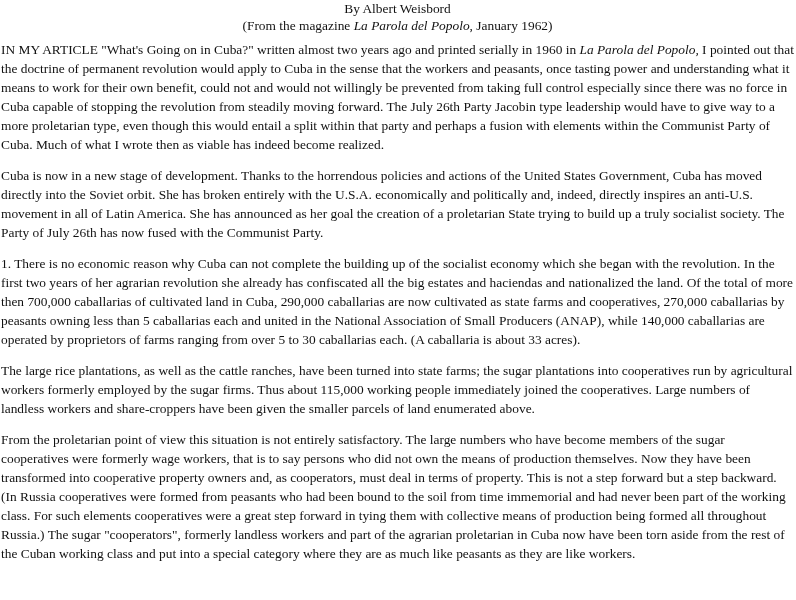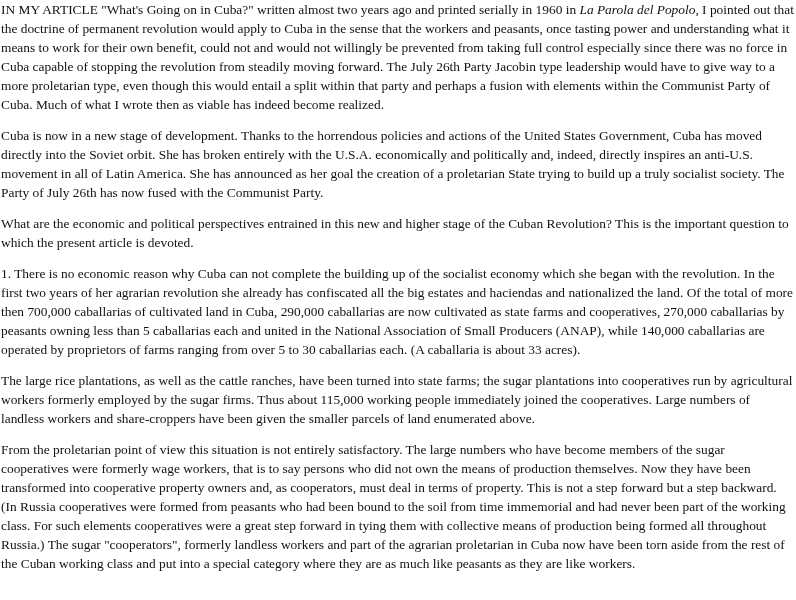--- a/index.html
+++ b/index.html
@@ -26,21 +26,22 @@
     line-height: 17px;
   }
   .source { margin-bottom: 6px; }
   p { margin: 0 0 12px 0; }
   i { font-style: italic; }
 </style>
 </head>
 <body>
 
 <div class="page">
+  <div class="byline">By Albert Weisbord</div>
+  <div class="source"><span>(From the magazine </span><i>La Parola del Popolo</i><span>, January 1962)</span></div>
 
   <p><span>IN MY ARTICLE "What's Going on in Cuba?" written almost two years ago and printed serially in 1960 in </span><i>La Parola del Popolo,</i><span> I pointed out that the doctrine of permanent revolution would apply to Cuba in the sense that the workers and peasants, once tasting power and understanding what it means to work for their own benefit, could not and would not willingly be prevented from taking full control especially since there was no force in Cuba capable of stopping the revolution from steadily moving forward. The July 26th Party Jacobin type leadership would have to give way to a more proletarian type, even though this would entail a split within that party and perhaps a fusion with elements within the Communist Party of Cuba. Much of what I wrote then as viable has indeed become realized.</span></p>
   <p>Cuba is now in a new stage of development. Thanks to the horrendous policies and actions of the United States Government, Cuba has moved directly into the Soviet orbit. She has broken entirely with the U.S.A. economically and politically and, indeed, directly inspires an anti-U.S. movement in all of Latin America. She has announced as her goal the creation of a proletarian State trying to build up a truly socialist society. The Party of July 26th has now fused with the Communist Party.</p>
-  <p>What are the economic and political perspectives entrained in this new and higher stage of the Cuban Revolution? This is the important question to which the present article is devoted.</p>
   <p>1. There is no economic reason why Cuba can not complete the building up of the socialist economy which she began with the revolution. In the first two years of her agrarian revolution she already has confiscated all the big estates and haciendas and nationalized the land. Of the total of more then 700,000 caballarias of cultivated land in Cuba, 290,000 caballarias are now cultivated as state farms and cooperatives, 270,000 caballarias by peasants owning less than 5 caballarias each and united in the National Association of Small Producers (ANAP), while 140,000 caballarias are operated by proprietors of farms ranging from over 5 to 30 caballarias each. (A caballaria is about 33 acres).</p>
   <p>The large rice plantations, as well as the cattle ranches, have been turned into state farms; the sugar plantations into cooperatives run by agricultural workers formerly employed by the sugar firms. Thus about 115,000 working people immediately joined the cooperatives. Large numbers of landless workers and share-croppers have been given the smaller parcels of land enumerated above.</p>
   <p>From the proletarian point of view this situation is not entirely satisfactory. The large numbers who have become members of the sugar cooperatives were formerly wage workers, that is to say persons who did not own the means of production themselves. Now they have been transformed into cooperative property owners and, as cooperators, must deal in terms of property. This is not a step forward but a step backward. (In Russia cooperatives were formed from peasants who had been bound to the soil from time immemorial and had never been part of the working class. For such elements cooperatives were a great step forward in tying them with collective means of production being formed all throughout Russia.) The sugar "cooperators", formerly landless workers and part of the agrarian proletarian in Cuba now have been torn aside from the rest of the Cuban working class and put into a special category where they are as much like peasants as they are like workers.</p>
 
 </div>
 
 </body></html>

